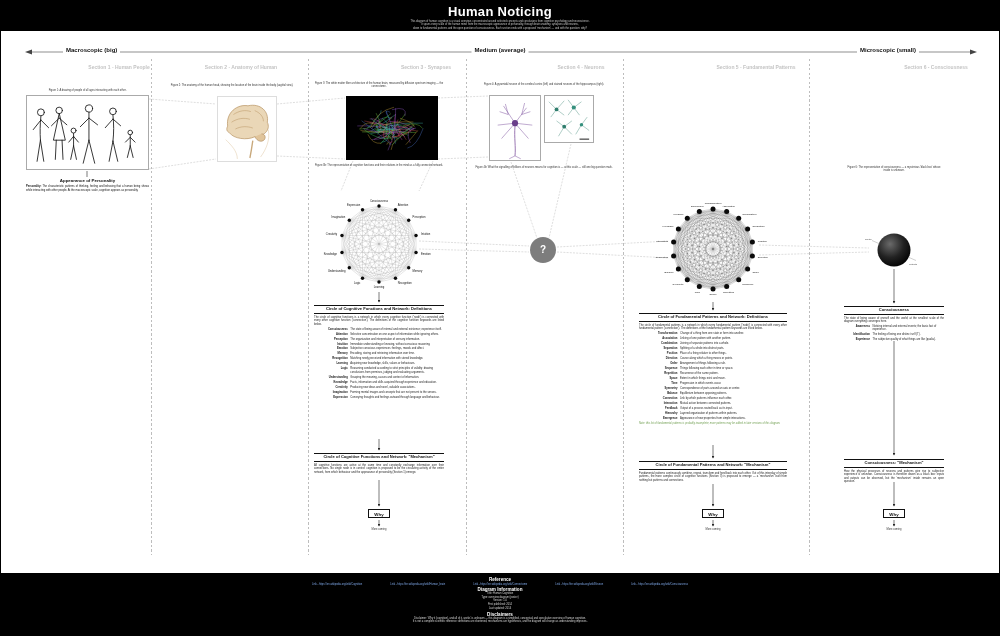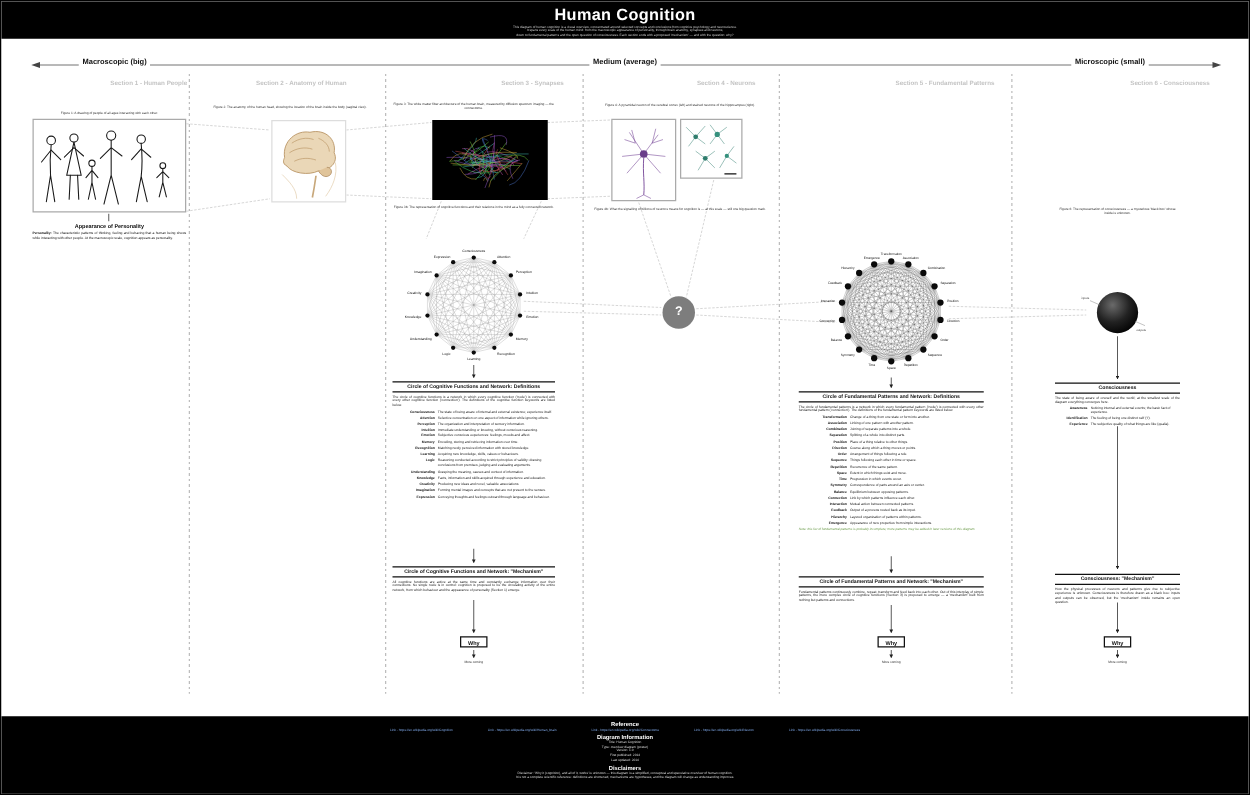--- a/index.html
+++ b/index.html
@@ -92,21 +92,21 @@
   .f-links{ display:flex; justify-content:center; gap:28px; margin-top:1px; }
   .f-link{ font-size:2.6px; color:#7fa8e8; cursor:pointer; }
   .f-lines div{ font-size:2.6px; line-height:1.4; color:#d8d8d8; }
 </style>
 </head>
 <body>
 
 <div class="poster">
 
   <header class="top-bar">
-    <div class="top-title">Human Cognition</div>
+    <div class="top-title">Human Noticing</div>
     <div class="top-sub">
 
     <div>This diagram of human cognition is a visual overview, concentrated around selected concepts and conclusions from cognitive psychology and neuroscience.</div>
         <div>It spans every scale of the human mind: from the macroscopic appearance of personality, through brain anatomy, synapses and neurons,</div>
         <div>down to fundamental patterns and the open question of consciousness. Each section ends with a proposed 'mechanism' — and with the question: why?</div>
       </div>
   </header>
 
   <span class="axis-label" id="ax-left">Macroscopic (big)</span>
   <span class="axis-label" id="ax-mid">Medium (average)</span>

